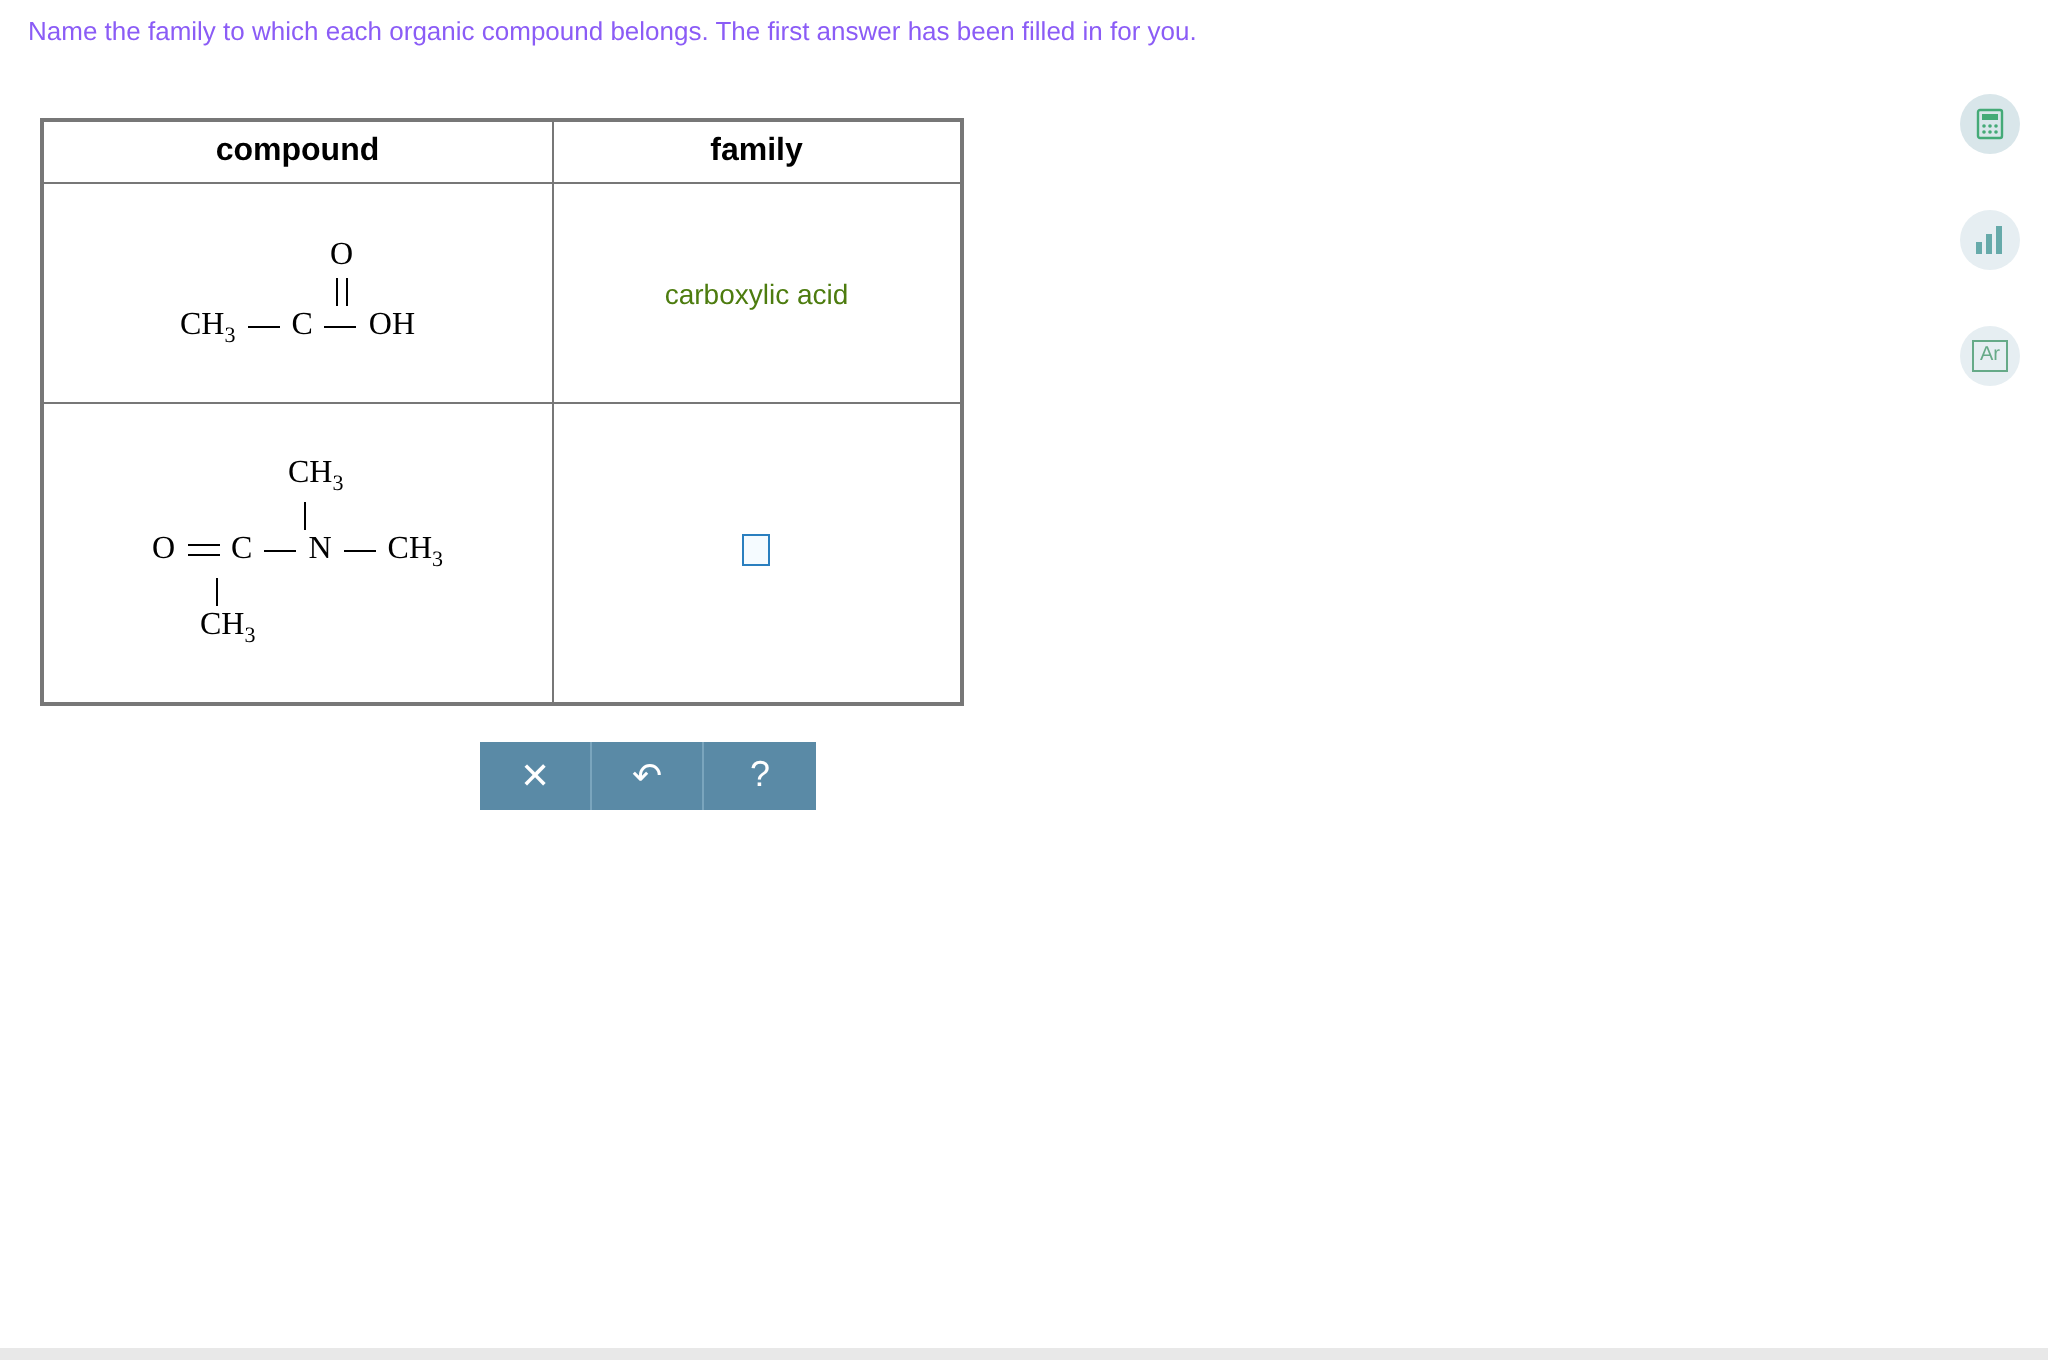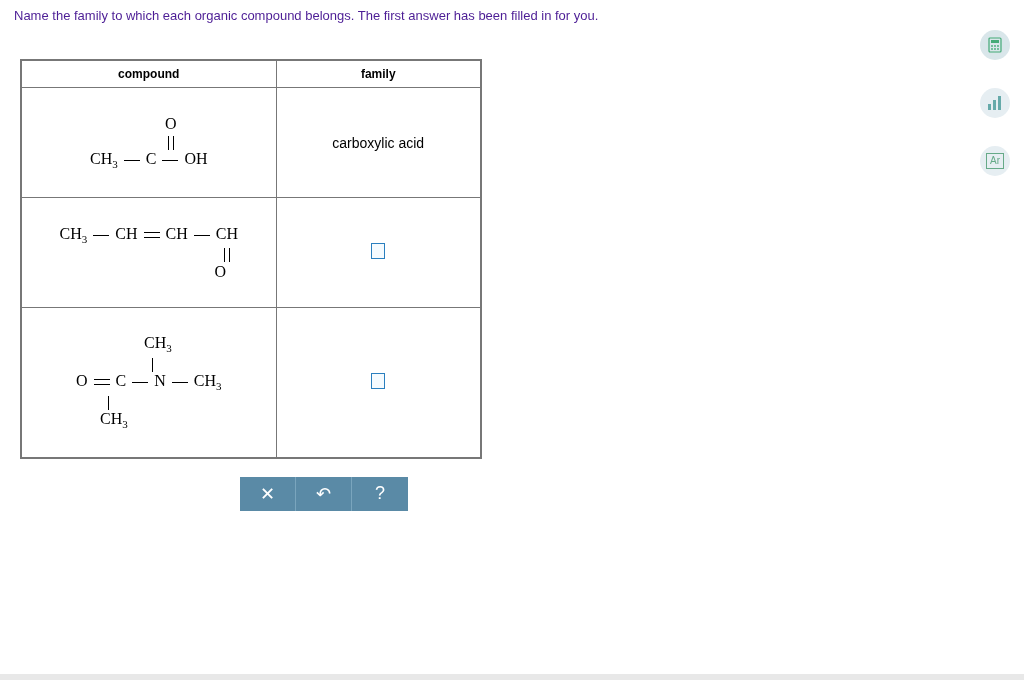--- a/index.html
+++ b/index.html
@@ -10,33 +10,33 @@
     font-size: 13px;
     background: #fff;
     width: 1024px;
     height: 686px;
     position: relative;
     overflow: hidden;
   }
   .prompt {
     padding: 8px 14px 6px 14px;
     font-size: 13px;
-    color: #4c1d95;
+    color: #8b5cf6;
   }
   .table-wrap {
     margin: 30px 0 0 20px;
   }
   table.compound-table {
     border-collapse: collapse;
     border: 2px solid #777;
   }
   table.compound-table th {
     border: 1px solid #777;
     font-weight: bold;
-    font-size: 12px;
+    font-size: 16px;
     padding: 6px 10px;
     text-align: center;
   }
   table.compound-table td {
     border: 1px solid #777;
     text-align: center;
     vertical-align: middle;
   }
   .col-compound { width: 255px; }
   .col-family { width: 205px; }
@@ -66,39 +66,39 @@
   .vbond { display:inline-block; height:14px; border-left:1.5px solid #000; vertical-align:middle; }
   .vdbond { display:inline-block; height:14px; position:relative; width:6px; vertical-align:middle; }
   .vdbond::before, .vdbond::after { content:""; position:absolute; top:0; bottom:0; border-left:1.5px solid #000; }
   .vdbond::before { left:0; } .vdbond::after { right:0; }
   .answer-box {
     display: inline-block;
     width: 14px; height: 16px;
     border: 1.5px solid #2a7fbf;
     background: #f5fbff;
   }
-  .family-text { font-size: 14px; color:#000000; }
+  .family-text { font-size: 14px; color:#4d7c0f; }
   .toolbar {
     margin: 18px 0 0 220px;
     display: flex;
   }
   .toolbar button {
     width: 56px; height: 34px;
     border: none;
     background: #5a8aa6;
     color: #fff;
     font-size: 18px;
     cursor: pointer;
     border-right: 1px solid #7aa5bd;
     display:flex; align-items:center; justify-content:center;
   }
   .toolbar button:last-child { border-right:none; }
   .side-icons {
     position: absolute;
-    top: 30px; right: 14px;
+    top: 47px; right: 14px;
     display: flex; flex-direction: column; gap: 28px;
   }
   .side-icons .icon {
     width: 30px; height: 30px;
     border-radius: 50%;
     display: flex; align-items:center; justify-content:center;
     font-size: 14px;
   }
   .side-icons .calc { background:#d9e6ea; color:#3a6; }
   .side-icons .graph { background:#e6eef2; color:#6aa; }
@@ -137,40 +137,20 @@
             <span class="bond"></span>
             <span>OH</span>
           </div>
         </div>
       </td>
       <td>
         <span class="family-text">carboxylic acid</span>
       </td>
     </tr>
 
-    <tr>
-      <td class="row-compound">
-        <div class="formula">
-          <div class="line">
-            <span>CH</span><sub>3</sub>
-            <span class="bond"></span>
-            <span>CH</span>
-            <span class="dbond"></span>
-            <span>CH</span>
-            <span class="bond"></span>
-            <span>CH</span>
-          </div>
-          <div class="line" style="text-align:right; padding-right:4px;"><span class="vdbond"></span>&nbsp;</div>
-          <div class="line" style="text-align:right; padding-right:4px;"><span>O</span>&nbsp;&nbsp;</div>
-        </div>
-      </td>
-      <td>
-        <span class="answer-box"></span>
-      </td>
-    </tr>
 
 
     <tr>
       <td class="row-compound-tall">
         <div class="formula">
           <div class="line"><span class="sp"></span><span class="sp"></span><span class="sp"></span>&nbsp;&nbsp;&nbsp;&nbsp;&nbsp;<span>CH</span><sub>3</sub></div>
           <div class="line"><span class="sp"></span><span class="sp"></span><span class="sp"></span>&nbsp;&nbsp;&nbsp;&nbsp;&nbsp;&nbsp;&nbsp;<span class="vbond"></span></div>
           <div class="line">
             <span>O</span>
             <span class="dbond"></span>

